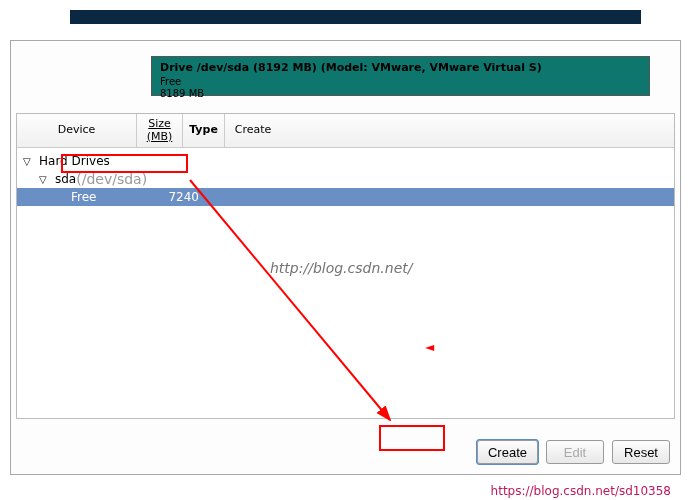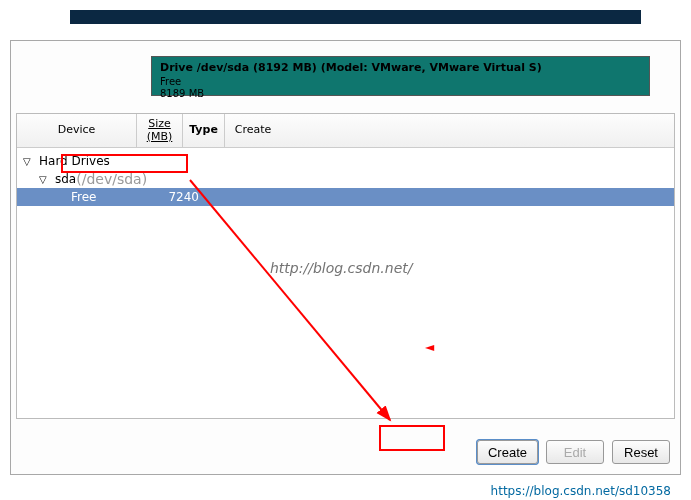--- a/index.html
+++ b/index.html
@@ -169,21 +169,21 @@
       left: 270px;
       color: #737373;
       font-size: 14px;
       font-style: italic;
       pointer-events: none;
     }
     .watermark2 {
       position: absolute;
       bottom: 2px;
       right: 20px;
-      color: #0369a1;
+      color: #be185d;
       font-size: 12px;
       pointer-events: none;
     }
     .small-arrow {
       position: absolute;
       top: 340px;
       left: 425px;
       color: red;
       font-size: 12px;
       pointer-events: none;

